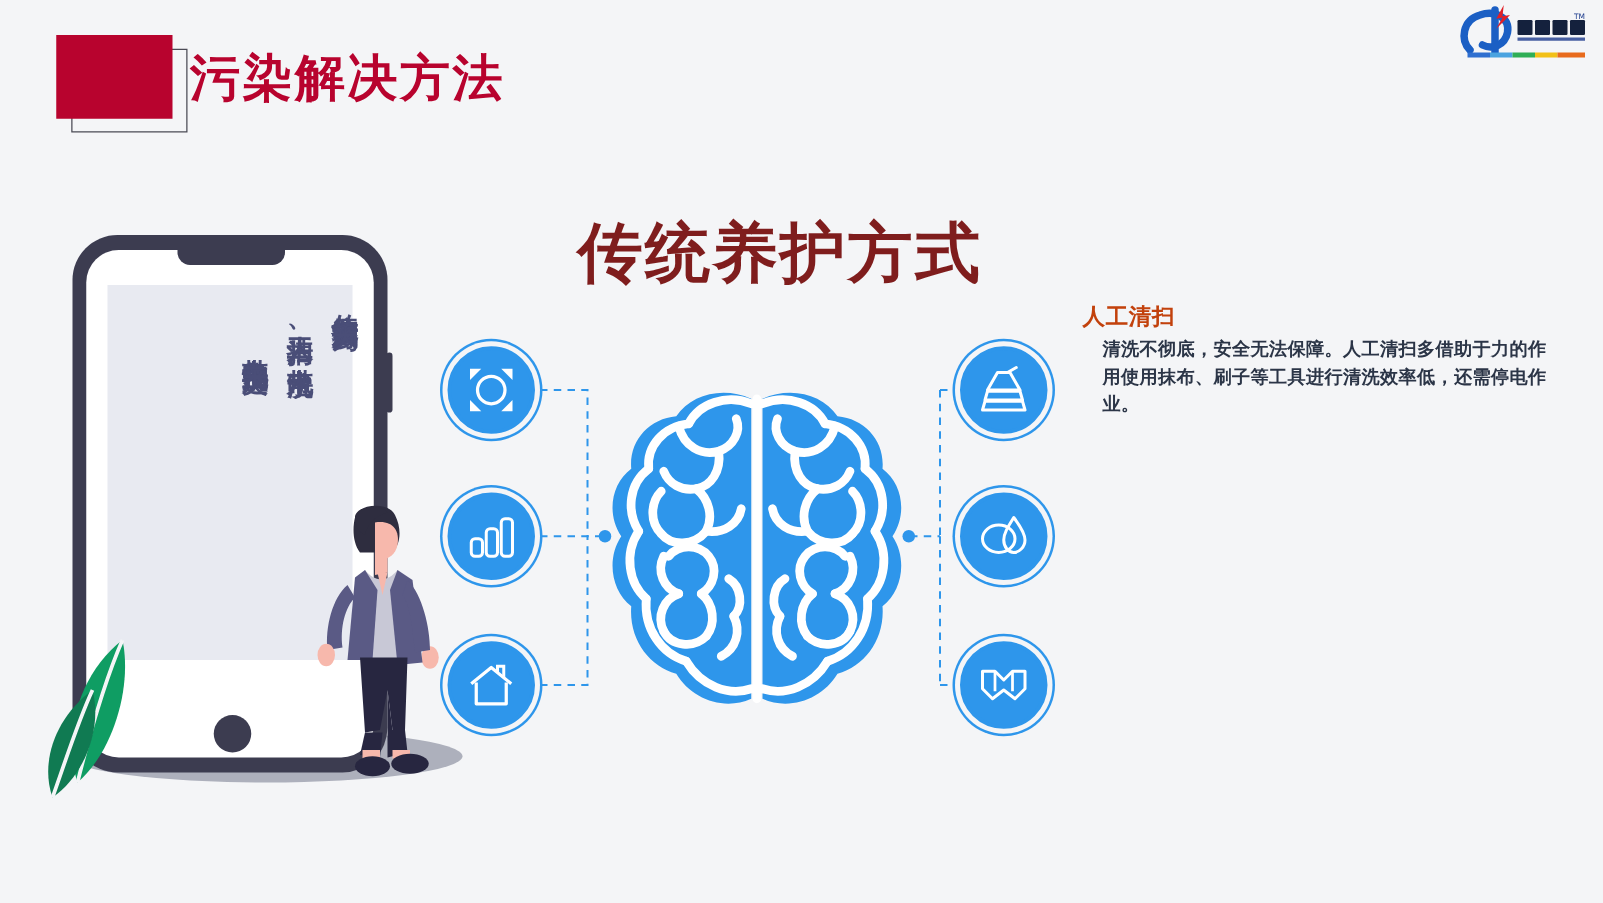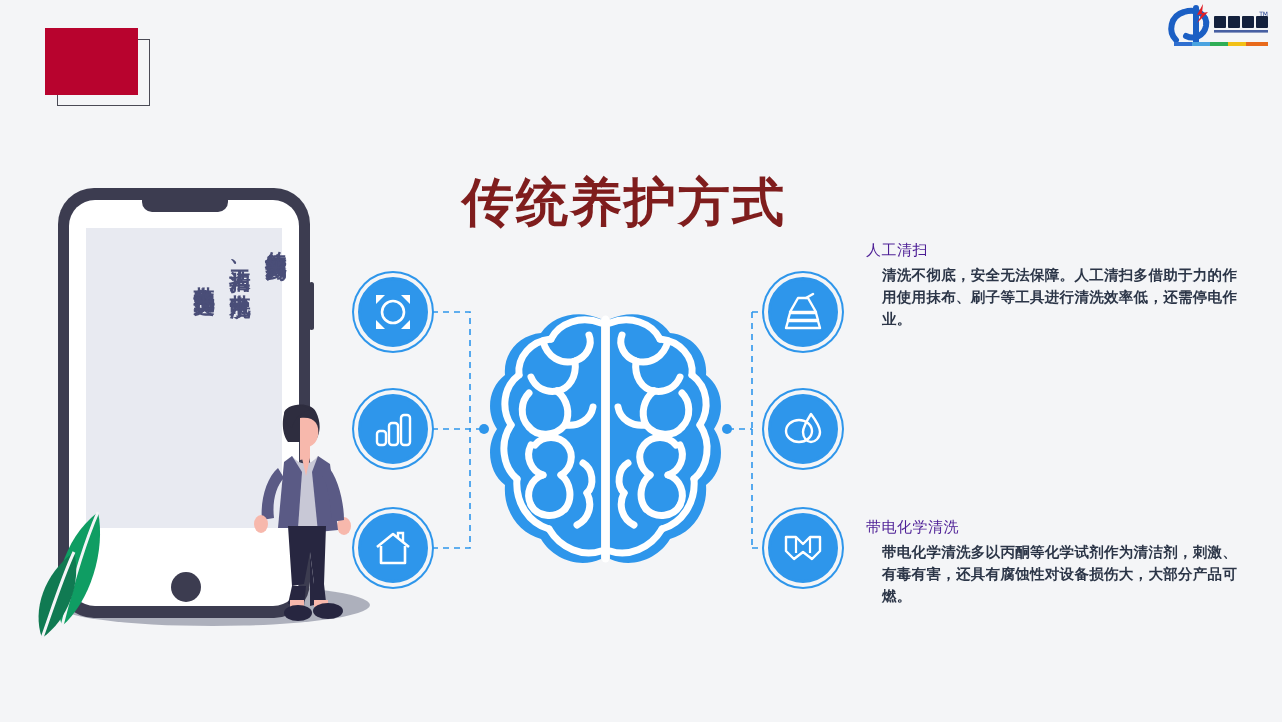--- a/index.html
+++ b/index.html
@@ -112,35 +112,36 @@
 
   
   .brain{ position:absolute; left:483px; top:303px; width:245px; height:280px; z-index:3; }
 
   
   .txtblock{ position:absolute; z-index:4; width:380px; }
   .tb1{ left:866px; top:241px; }
   .tb2{ left:866px; top:399px; }
   .tb3{ left:866px; top:518px; }
   .tb-title{
-    font-size:15px; font-weight:normal; color:#4c1d95;
+    font-size:18px; font-weight:bold; color:#c2410c;
     margin-bottom:4px; letter-spacing:.5px;
   }
   .tb-body{
     font-size:14.5px; font-weight:bold; color:#2b3547;
     line-height:1.52; letter-spacing:.3px;margin-left:16px;
   }
 </style>
 </head>
 <body>
 
 <div class="slide">
 
   <div class="hdr-sq-outline"></div>
   <div class="hdr-sq-solid"></div>
+  <div class="hdr-title">污染解决方法</div>
 
   <div class="logo">
     <svg width="108" height="48" viewBox="0 0 108 48">
 
       <path d="M10 38 C2 30, 4 14, 18 10 C30 6, 42 12, 40 24 C38 34, 28 38, 20 34" fill="none" stroke="#1b5fc4" stroke-width="6" stroke-linecap="round"></path>
       <path d="M30 6 L30 40" stroke="#1b5fc4" stroke-width="6" stroke-linecap="round"></path>
 
       <path d="M37 2 L31 13 L36 12 L31 21 L42 10 L36 11 Z" fill="#e01f26"></path>
 
       <g fill="#14213d">
@@ -341,18 +342,14 @@
       <path d="M145 160 C135 166, 133 182, 141 190"></path>
       <path d="M141 190 C135 202, 139 216, 151 222"></path>
       <path d="M185 172 C197 168, 203 154, 197 142"></path>
     </g>
   </svg>
 
   <div class="txtblock tb1">
     <div class="tb-title">人工清扫</div>
     <div class="tb-body">清洗不彻底，安全无法保障。人工清扫多借助于力的作用使用抹布、刷子等工具进行清洗效率低，还需停电作业。</div>
   </div>
-  <div class="txtblock tb3">
-    <div class="tb-title">带电化学清洗</div>
-    <div class="tb-body">带电化学清洗多以丙酮等化学试剂作为清洁剂，刺激、有毒有害，还具有腐蚀性对设备损伤大，大部分产品可燃。</div>
-  </div>
 
 </div>
 
 </body></html>

